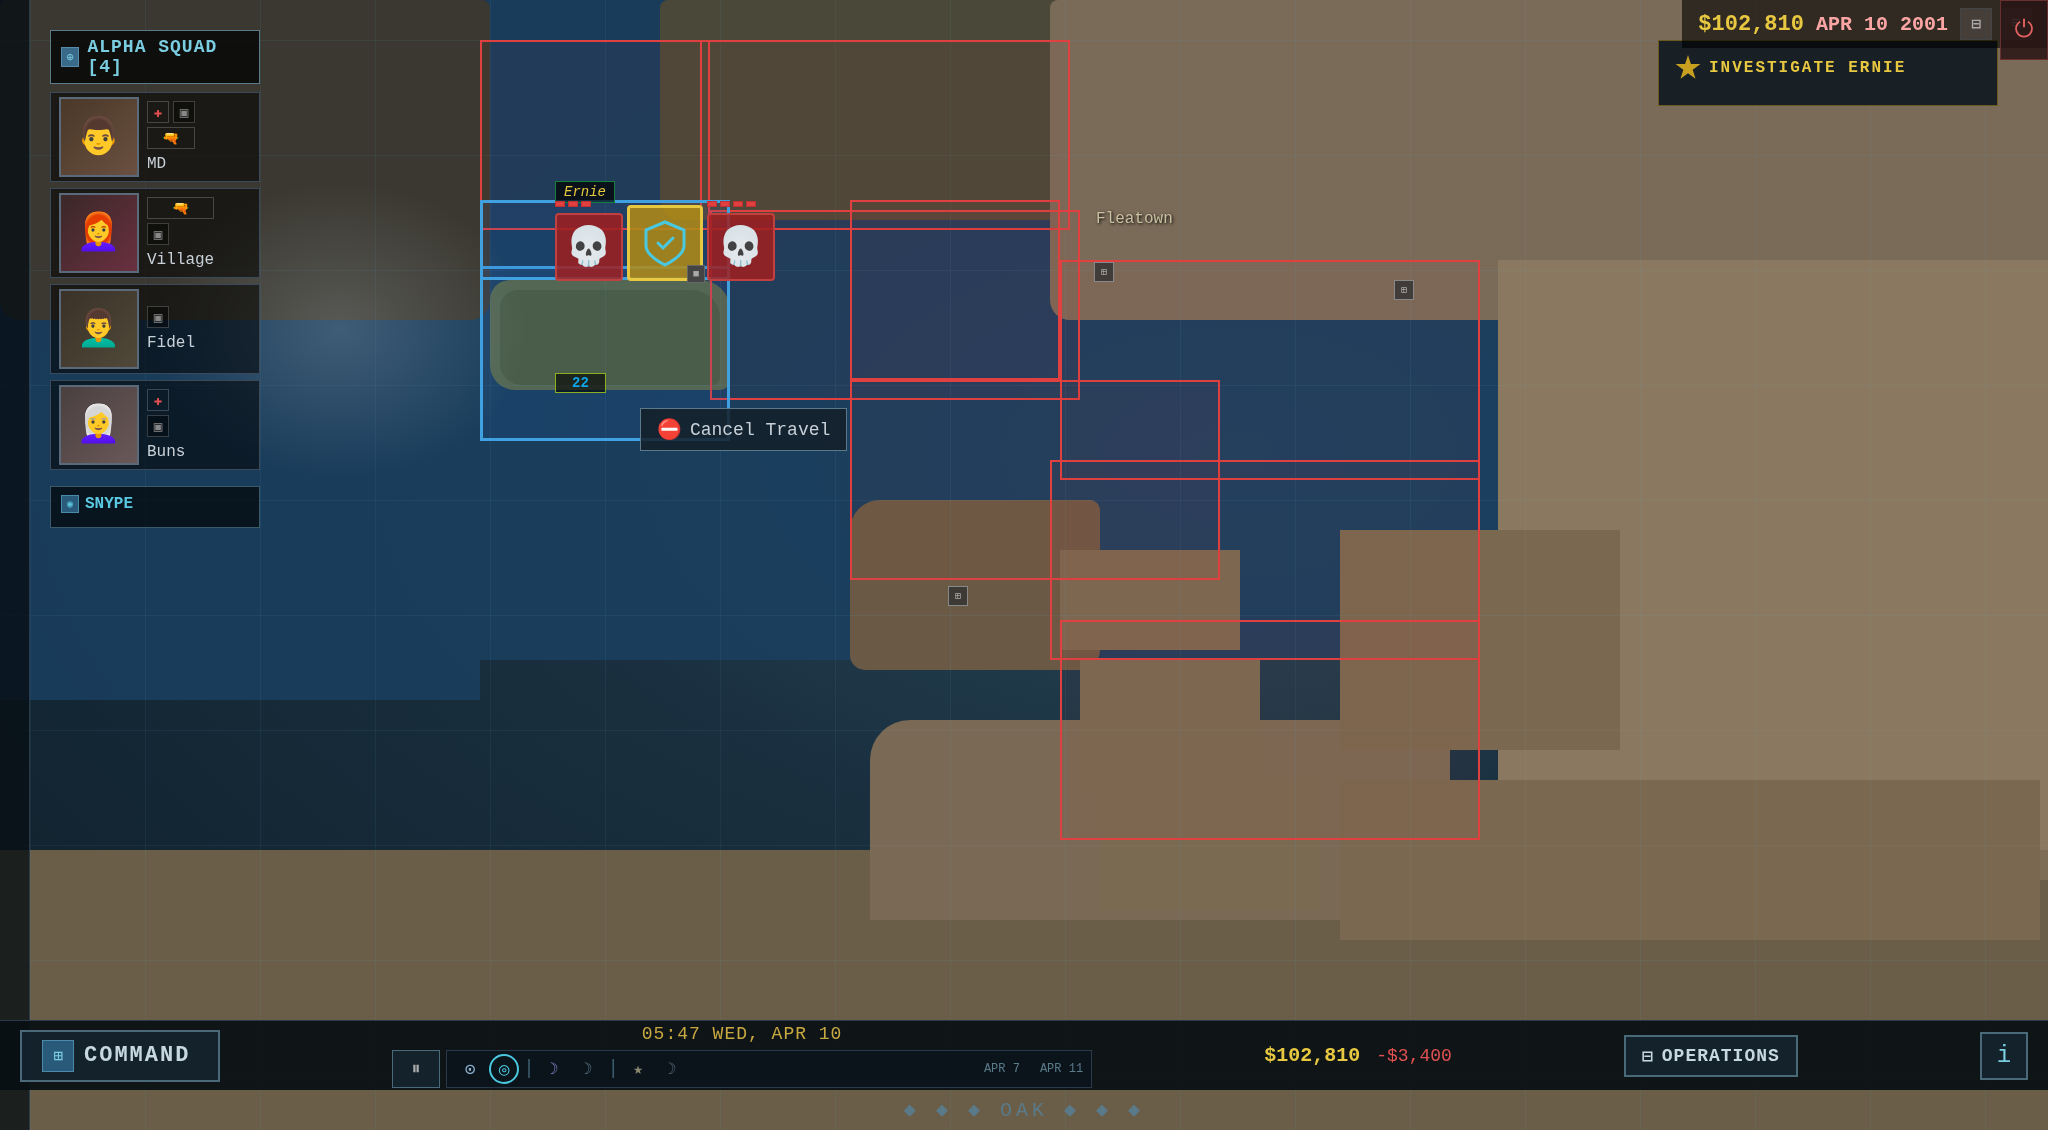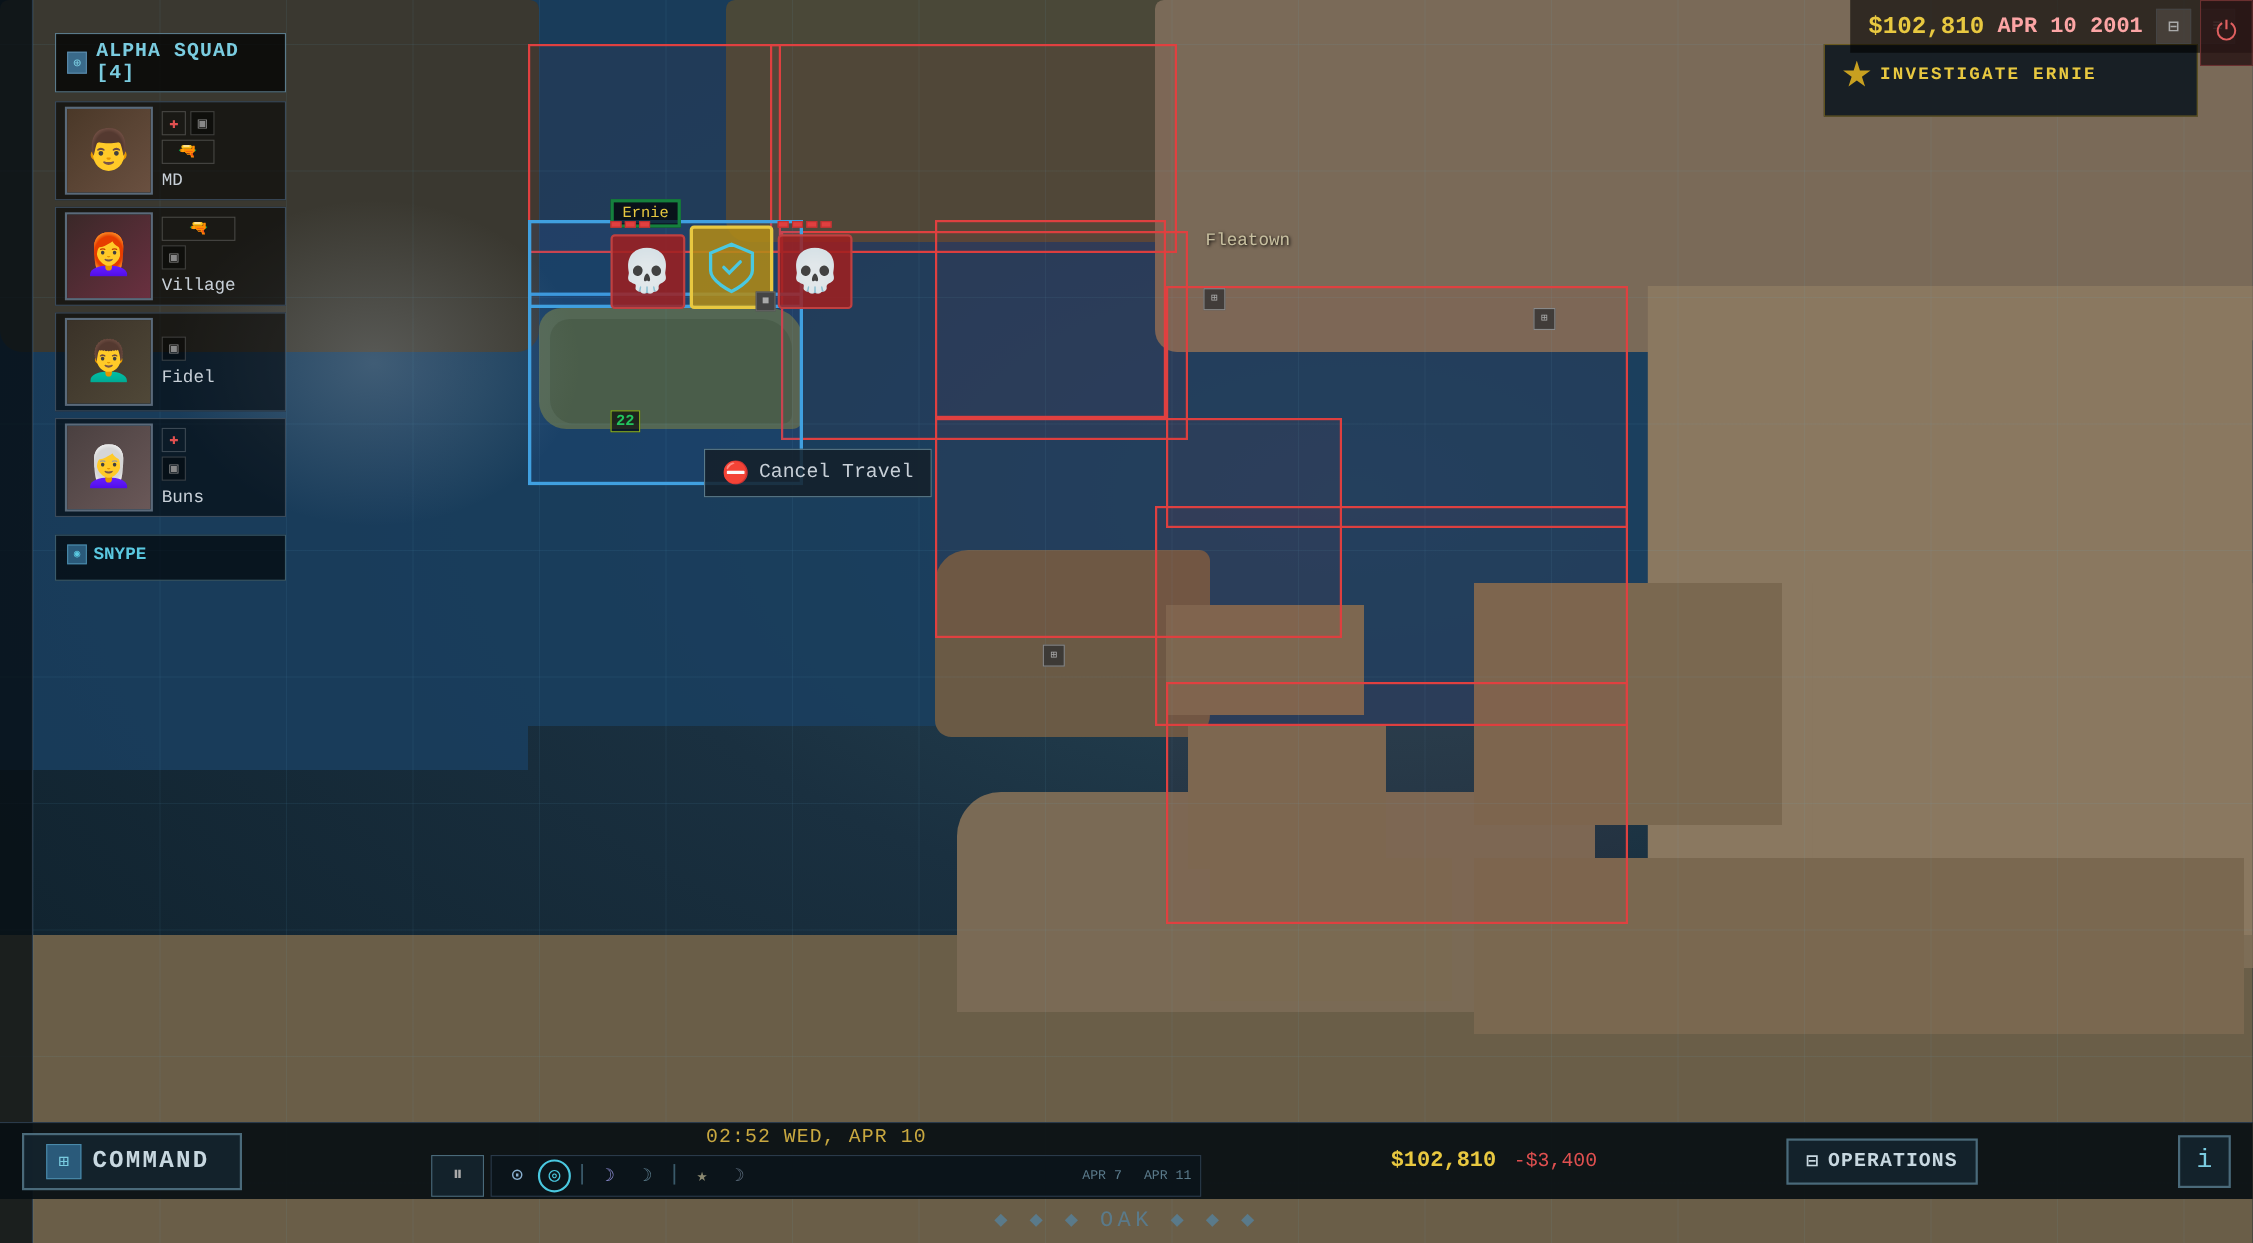--- a/index.html
+++ b/index.html
@@ -221,21 +221,22 @@
       background: rgba(180,140,20,0.85);
       border: 3px solid #e8c840;
     }
 
     
     .loc-label {
       background: rgba(0,0,0,0.7);
       color: #e8c840;
       font-size: 14px;
       padding: 2px 8px;
-      border: 3px solid #15803d;
+      border: 1px solid #15803d;
+      font-style: italic;
     }
 
     
     .health-bar {
       display: flex; gap: 3px;
       position: absolute;
       top: -12px; left: 0;
     }
     .health-pip {
       width: 10px; height: 6px;
@@ -454,25 +455,25 @@
     .travel-area {
       position: absolute;
       border: 3px solid #40a0e0;
       background: rgba(40,100,200,0.12);
       pointer-events: none;
     }
 
     
     .map-number {
       position: absolute;
-      color: #22c55e;
+      color: #0ea5e9;
       font-size: 14px;
       font-weight: bold;
       background: rgba(0,0,0,0.6);
-      padding: 1px 4px;
+      padding: 1px 16px;
       border: 1px solid #8ab020;
     }
 
     
     .small-map-icon {
       position: absolute;
       width: 20px; height: 20px;
       border: 1px solid #888;
       background: rgba(50,50,50,0.8);
       display: flex; align-items: center; justify-content: center;
@@ -679,21 +680,21 @@
 <div id="power-btn">⏻</div>
 
 <div id="bottom-bar">
 
   <div id="command-btn">
     <div class="cmd-icon">⊞</div>
     <span class="cmd-label">COMMAND</span>
   </div>
 
   <div id="time-section">
-    <div id="time-display">02:52 WED, APR 10</div>
+    <div id="time-display">05:47 WED, APR 10</div>
     <div id="timeline-bar">
 
       <div id="pause-btn">
         <span>⏸</span>
       </div>
 
       <div class="timeline-icons">
         <div class="tl-icon" style="color:#8ab0d0;">⊙</div>
         <div class="tl-icon active">◎</div>
         <div class="tl-separator">|</div>

